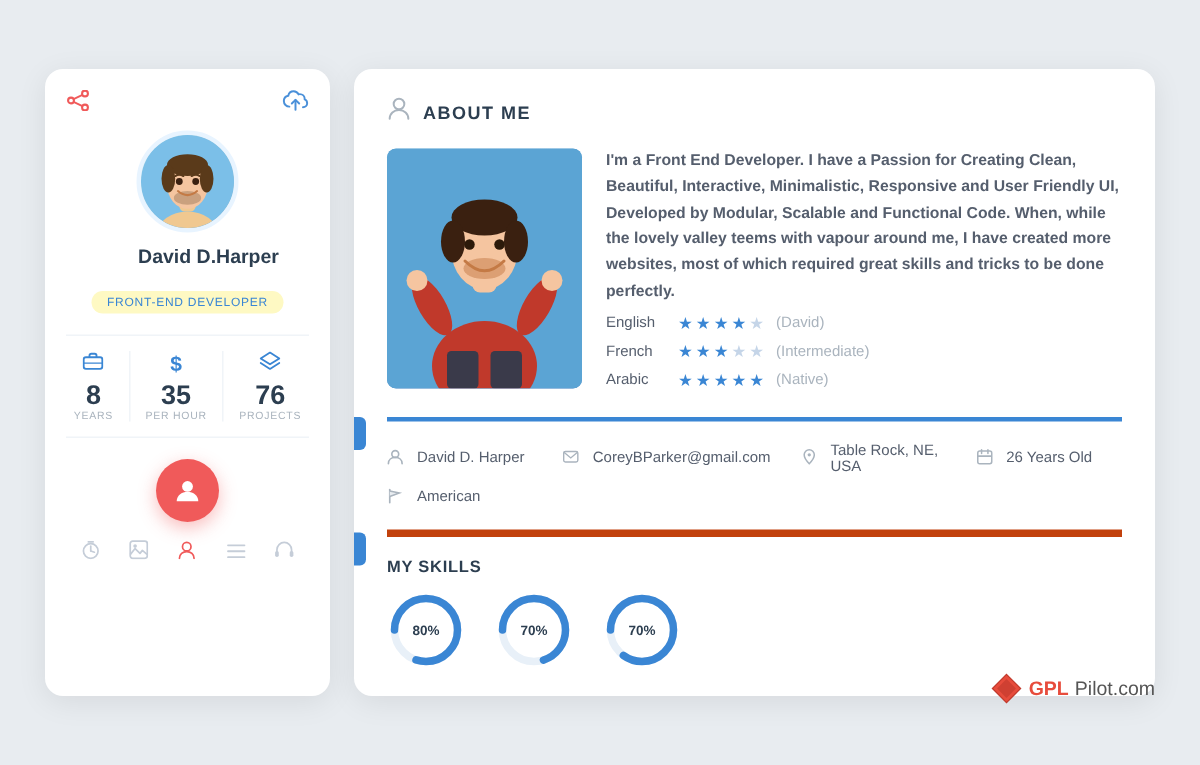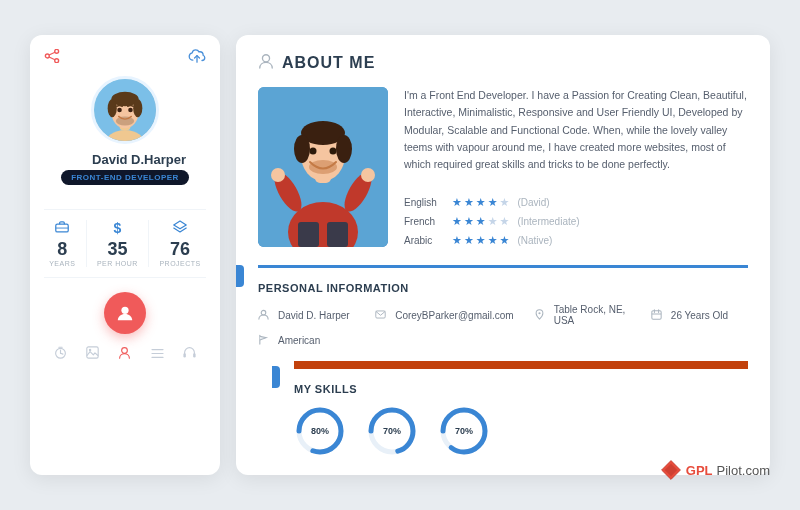--- a/index.html
+++ b/index.html
@@ -62,33 +62,33 @@
     
     .avatar-svg {
       width: 68px;
       height: 68px;
       border-radius: 50%;
     }
     .profile-name {
       font-size: 13px;
       font-weight: 700;
       color: #2c3e50;
-      margin-bottom: 3px;
+      margin-bottom: 16px;
       text-align: center;
       padding-left: 28px;
     }
     .profile-title-badge {
-      background: #0f172a;
+      background: #fef9c3;
       color: #3a86d4;
       font-size: 8px;
-      font-weight: 700;
+      font-weight: 400;
       letter-spacing: 0.5px;
       padding: 3px 10px;
       border-radius: 20px;
-      margin-bottom: 24px;
+      margin-bottom: 14px;
       text-transform: uppercase;
     }
     .stats-row {
       display: flex;
       width: 100%;
       justify-content: space-around;
       margin-bottom: 14px;
       border-top: 1px solid #f0f4f8;
       border-bottom: 1px solid #f0f4f8;
       padding: 10px 0;
@@ -162,21 +162,21 @@
       display: flex;
       align-items: center;
       gap: 8px;
       margin-bottom: 14px;
     }
     .section-header-icon {
       color: #aab4be;
       font-size: 16px;
     }
     .section-title {
-      font-size: 16px;
+      font-size: 12px;
       font-weight: 700;
       letter-spacing: 1px;
       color: #2c3e50;
     }
 
     
     .about-content {
       display: flex;
       gap: 16px;
       margin-bottom: 18px;
@@ -188,20 +188,21 @@
       border-radius: 6px;
       background: linear-gradient(160deg, #5ba4d4 0%, #3a7abf 100%);
       overflow: hidden;
       position: relative;
     }
     .about-text {
       flex: 1;
       font-size: 10.5px;
       line-height: 1.65;
       color: #555e6d;
+      font-weight: bold;
     }
     .language-row {
       display: flex;
       align-items: center;
       margin-top: 6px;
       gap: 0;
     }
     .lang-name {
       font-size: 10px;
       color: #555e6d;
@@ -264,24 +265,23 @@
       font-size: 11px;
       min-width: 14px;
     }
     .personal-text {
       font-size: 10px;
       color: #555e6d;
     }
 
     
     .skills-section {
-      border-top: 8px solid #c2410c;
+      border-top: 5px solid #c2410c;
       padding-top: 14px;
       position: relative;
-      margin-left: 36px;
     }
     .skills-section::before {
       content: '';
       position: absolute;
       left: -22px;
       top: -3px;
       width: 8px;
       height: 22px;
       background: #3a86d4;
       border-radius: 0 4px 4px 0;
@@ -549,21 +549,20 @@
               <span class="star">★</span>
               <span class="star">★</span>
             </div>
             <span class="lang-level">(Native)</span>
           </div>
         </div>
       </div>
     </div>
 
     <div class="personal-section">
-      <div class="personal-title">PERSONAL INFORMATION</div>
       <div class="personal-grid">
         <div class="personal-item">
           <span class="personal-icon">
             <svg width="11" height="11" viewBox="0 0 12 12" fill="none">
                 <circle cx="6" cy="4" r="2.5" stroke="#aab4be" stroke-width="1.2"></circle>
                 <path d="M1 11c0-2.8 2.2-4.5 5-4.5s5 1.7 5 4.5" stroke="#aab4be" stroke-width="1.2" stroke-linecap="round"></path>
               </svg>
           </span>
           <span class="personal-text">David D. Harper</span>
         </div>

